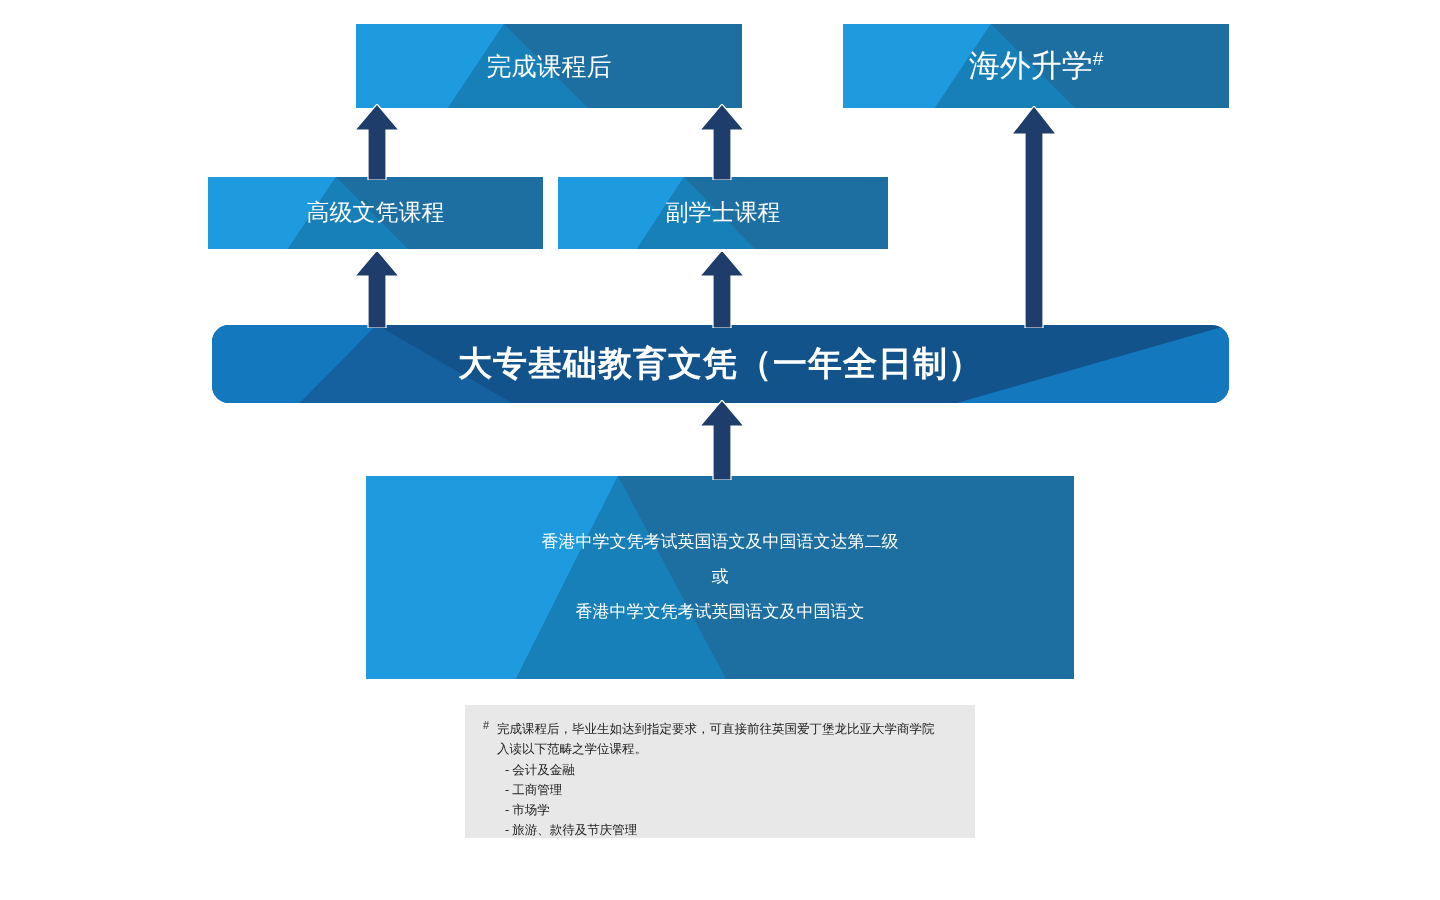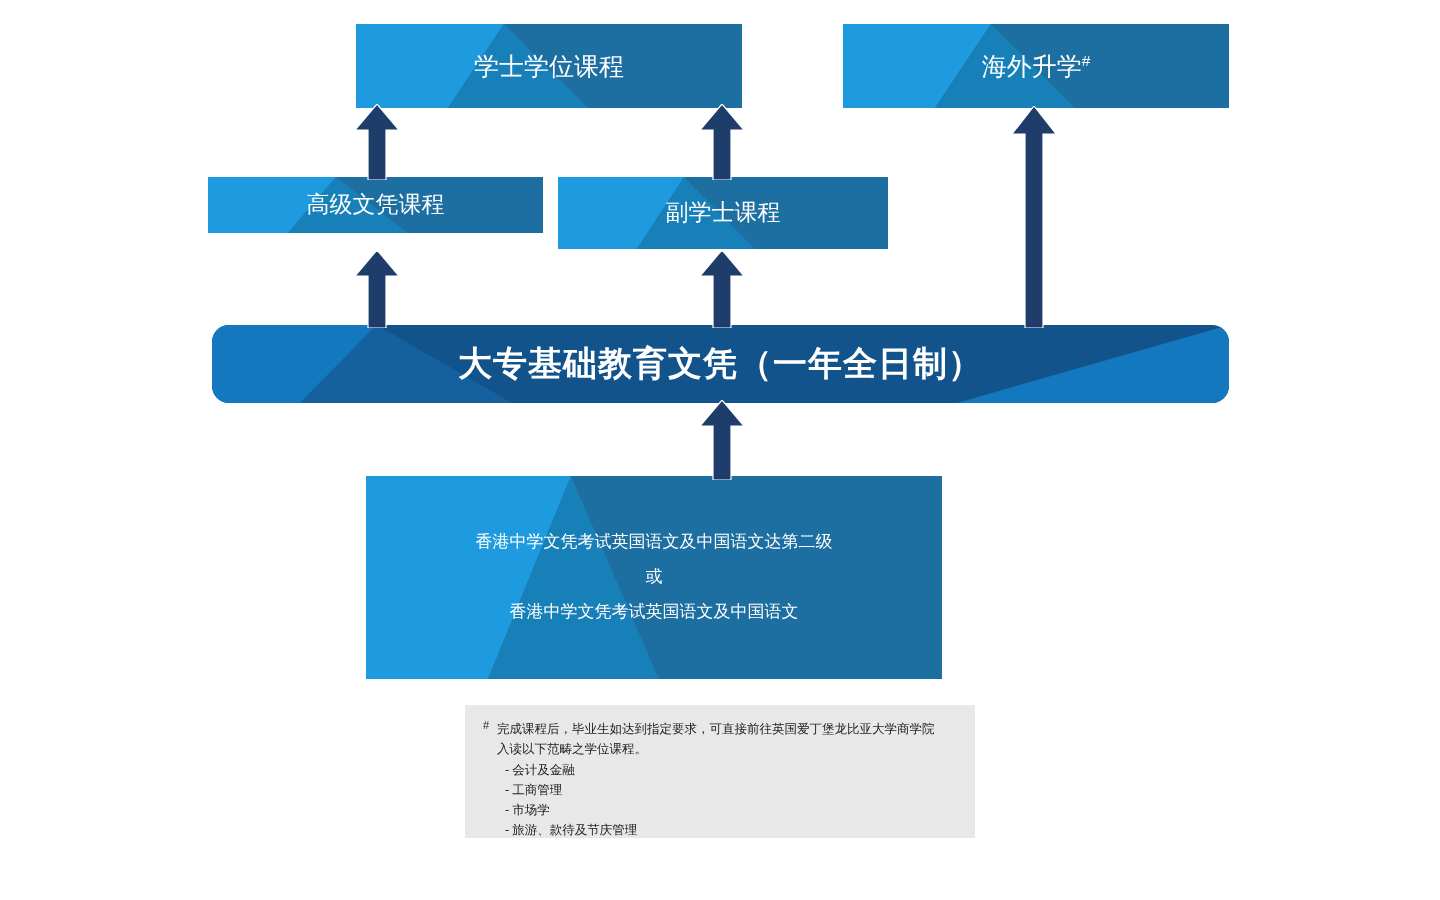--- a/index.html
+++ b/index.html
@@ -45,25 +45,25 @@
     position: absolute;
     left: 0; top: 0;
     width: 100%;
     height: 100%;
     z-index: 1;
   }
   .facet svg { display: block; width: 100%; height: 100%; }
 
   
   #node-bachelor  { left: 356px;  top: 24px;  width: 386px; height: 84px;  font-size: 25px; }
-  #node-overseas  { left: 843px;  top: 24px;  width: 386px; height: 84px;  font-size: 25px; }
-  #node-higher-diploma { left: 208px; top: 177px; width: 335px; height: 56px; font-size: 23px; }
+  #node-overseas  { left: 843px;  top: 24px;  width: 386px; height: 84px;  font-size: 31px; }
+  #node-higher-diploma { left: 208px; top: 177px; width: 335px; height: 72px; font-size: 23px; }
   #node-associate      { left: 558px; top: 177px; width: 330px; height: 72px; font-size: 23px; text-align: center; }
   #node-foundation     { left: 212px; top: 325px; width: 1017px; height: 78px; font-size: 34px; font-weight: bold; letter-spacing: 1px; border-radius: 17px; }
-  #node-entry          { left: 366px; top: 476px; width: 576px; height: 203px; font-size: 17px; }
+  #node-entry          { left: 366px; top: 476px; width: 708px; height: 203px; font-size: 17px; }
 
   #node-entry .node-label { line-height: 2.05; }
 
   .sup-marker {
     font-size: 0.62em;
     vertical-align: super;
     line-height: 0;
   }
 
   
@@ -115,21 +115,21 @@
 <div id="diagram-canvas">
 
   <div class="node" id="node-bachelor">
     <div class="facet">
       <svg viewBox="0 0 386 84" preserveAspectRatio="none">
         <rect x="0" y="0" width="386" height="84" fill="#1C6FA0"></rect>
         <polygon points="0,0 148,0 92,84 0,84" fill="#1E9BDE"></polygon>
         <polygon points="148,0 232,84 92,84" fill="#1880B8"></polygon>
       </svg>
     </div>
-    <span class="node-label">学士学位课程</span>
+    <span class="node-label">完成课程后</span>
   </div>
 
   <div class="node" id="node-overseas">
     <div class="facet">
       <svg viewBox="0 0 386 84" preserveAspectRatio="none">
         <rect x="0" y="0" width="386" height="84" fill="#1C6FA0"></rect>
         <polygon points="0,0 148,0 92,84 0,84" fill="#1E9BDE"></polygon>
         <polygon points="148,0 232,84 92,84" fill="#1880B8"></polygon>
       </svg>
     </div>

